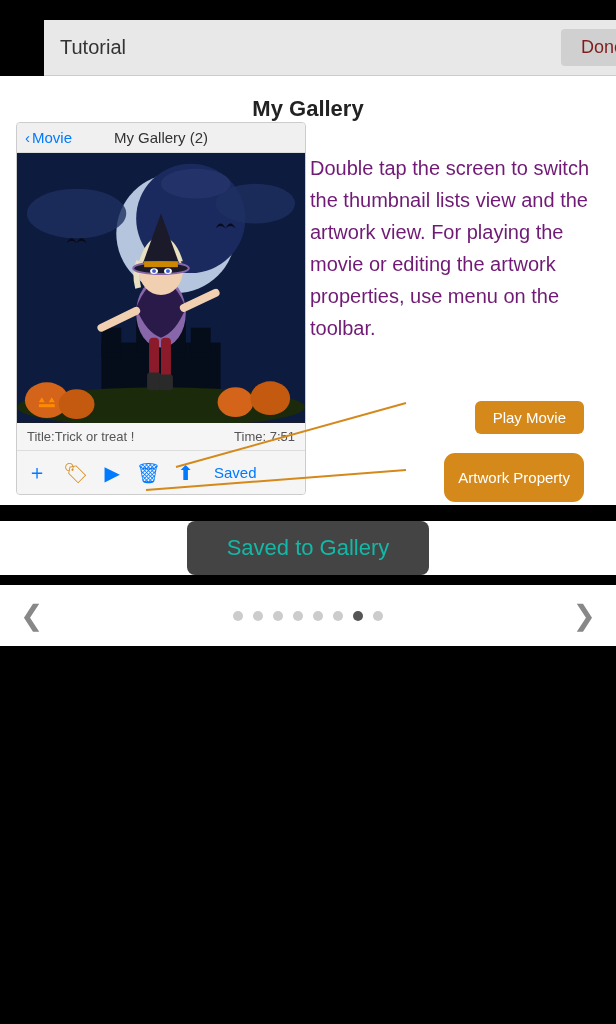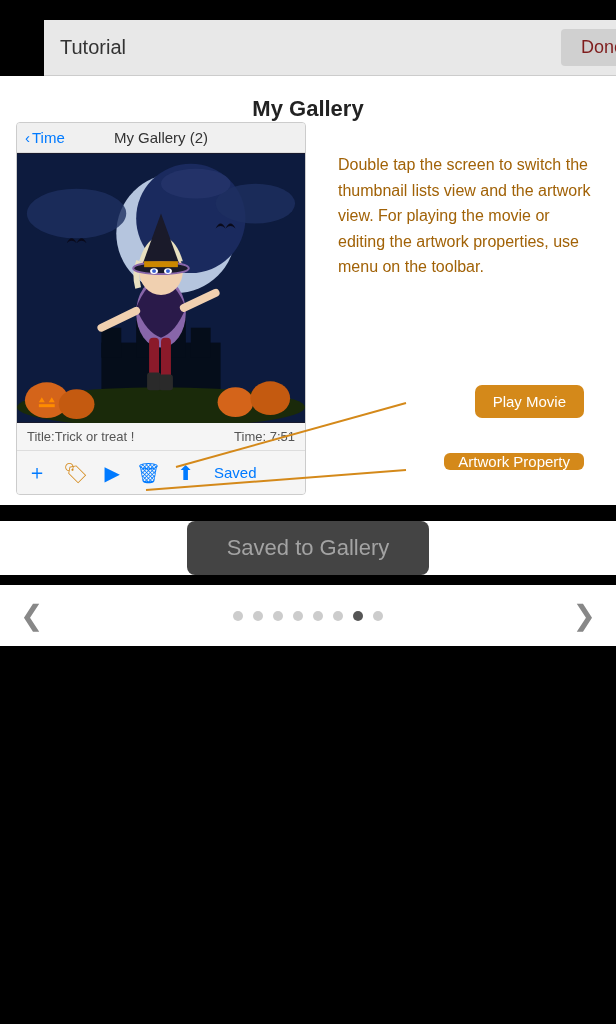--- a/index.html
+++ b/index.html
@@ -144,37 +144,37 @@
     }
     .toolbar-edit {
       font-size: 15px;
       color: #007aff;
       margin-left: 4px;
     }
 
     
     .description-text {
       flex: 1;
-      padding-left: 32px;
-      font-size: 16px;
+      padding-left: 4px;
+      font-size: 20px;
       line-height: 1.6;
-      color: #a16207;
+      color: #701a75;
       padding-top: 30px;
     }
 
     
     .saved-banner {
       display: flex;
       justify-content: center;
       margin-top: 16px;
       margin-bottom: 10px;
     }
     .saved-badge {
       background: #444;
-      color: #a3a3a3;
+      color: #14b8a6;
       padding: 14px 40px;
       border-radius: 8px;
       font-size: 22px;
       font-weight: 400;
     }
 
     
     .bottom-nav {
       width: 100%;
       background: #fff;
@@ -221,22 +221,22 @@
       font-size: 15px;
       font-weight: 500;
       white-space: nowrap;
     }
 
     .callout-artwork-label {
       position: absolute;
       right: 16px;
       background: #d4891a;
       color: #fff;
-      padding: 0 14px;
-      border-radius: 6px;
+      padding: 16px 14px;
+      border-radius: 11px;
       font-size: 15px;
       font-weight: 500;
       white-space: nowrap;
     }
   </style>
 </head>
 <body>
 
 <div class="status-bar"></div>
 
@@ -248,21 +248,21 @@
 <div class="main-content">
   <div class="page-title">My Gallery</div>
 
   <div class="content-row">
 
     <div class="phone-mockup">
 
       <div class="phone-inner-nav">
         <span class="phone-back-btn">
           <span>‹</span>
-          <span>Time</span>
+          <span>Movie</span>
         </span>
         <span class="phone-nav-title">My Gallery (2)</span>
       </div>
 
       <div class="artwork-container">
         <svg class="artwork-svg" viewBox="0 0 290 270" xmlns="http://www.w3.org/2000/svg">
 
           <rect width="290" height="270" fill="#0d1b3e"></rect>
 
           <circle cx="160" cy="80" r="60" fill="#c8d8f0" opacity="0.9"></circle>
@@ -339,21 +339,21 @@
         <span class="toolbar-icon">⬆</span>
         <span class="toolbar-edit">Saved</span>
       </div>
     </div>
 
     <div class="description-text">Double tap the screen to switch the thumbnail lists view and the artwork view. For playing the movie or editing the artwork properties, use menu on the toolbar.</div>
   </div>
 
   <div class="overlay-section" style="height:110px; margin-top:-110px; position:relative; pointer-events:none;">
 
-    <div class="callout-play-label" style="top:0px;border-radius:7px;">Play Movie</div>
+    <div class="callout-play-label" style="top:16px;">Play Movie</div>
 
     <svg style="position:absolute;top:0;left:0;width:100%;height:110px;pointer-events:none;">
 
       <line x1="160" y1="82" x2="390" y2="18" stroke="#d4891a" stroke-width="2"></line>
 
       <line x1="130" y1="105" x2="390" y2="85" stroke="#d4891a" stroke-width="2"></line>
     </svg>
 
     <div class="callout-artwork-label" style="top:68px;">Artwork Property</div>
   </div>

